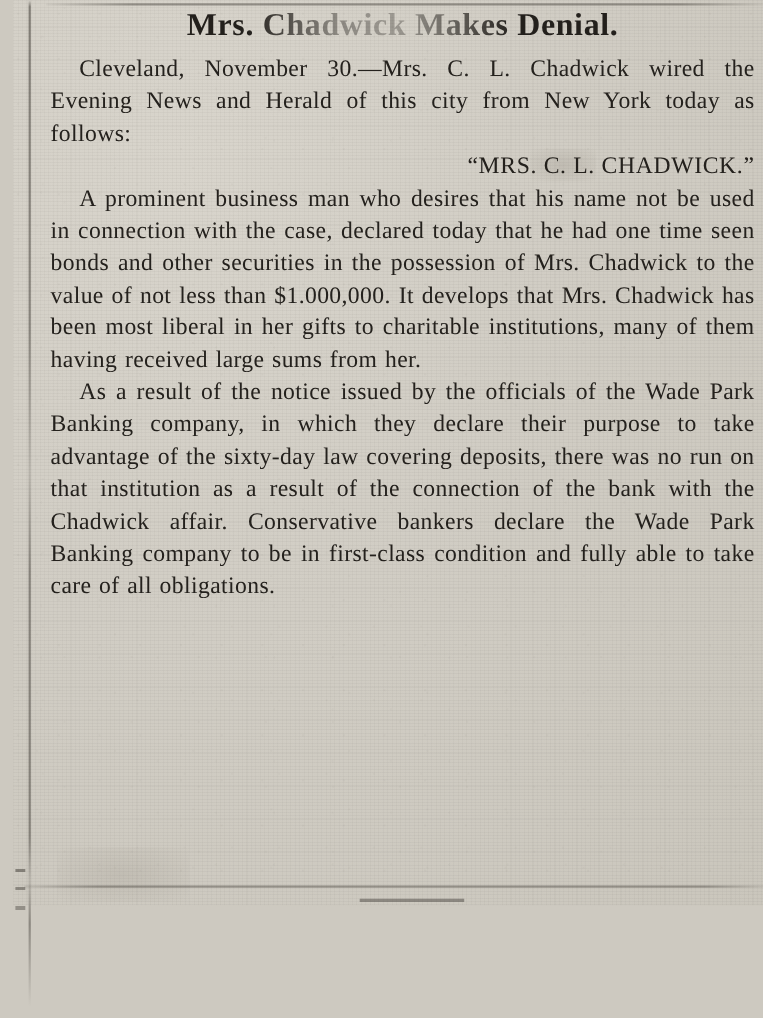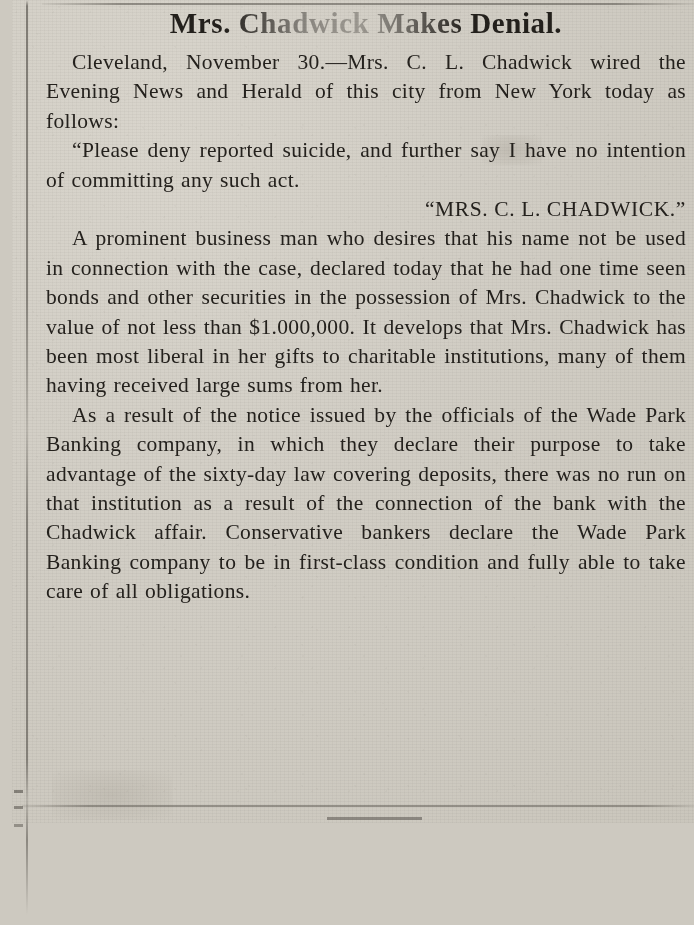--- a/index.html
+++ b/index.html
@@ -166,21 +166,20 @@
   <div class="col-rule"></div>
   <div class="rule-top"></div>
   <div class="smudge1"></div>
   <div class="smudge2"></div>
   <div class="edge-marks"></div>
 
   <div class="article">
     <h1 class="headline">Mrs. Chadwick Makes Denial.</h1>
 
     <p class="body indent">Cleveland, November 30.—Mrs. C. L. Chadwick wired the Evening News and Herald of this city from New York today as follows:</p>
-    <p class="body indent">“Please deny reported suicide, and further say I have no intention of committing any such act.</p>
     <p class="signature">“MRS. C. L. CHADWICK.”</p>
     <p class="body indent">A prominent business man who desires that his name not be used in connection with the case, declared today that he had one time seen bonds and other securities in the possession of Mrs. Chadwick to the value of not less than $1.000,000. It develops that Mrs. Chadwick has been most liberal in her gifts to charitable institutions, many of them having received large sums from her.</p>
     <p class="body indent">As a result of the notice issued by the officials of the Wade Park Banking company, in which they declare their purpose to take advantage of the sixty-day law covering deposits, there was no run on that institution as a result of the connection of the bank with the Chadwick affair. Conservative bankers declare the Wade Park Banking company to be in first-class condition and fully able to take care of all obligations.</p>
   </div>
 
   <div class="rule-bottom"></div>
   <div class="rule-bottom2"></div>
 </div>
 
 </body></html>

